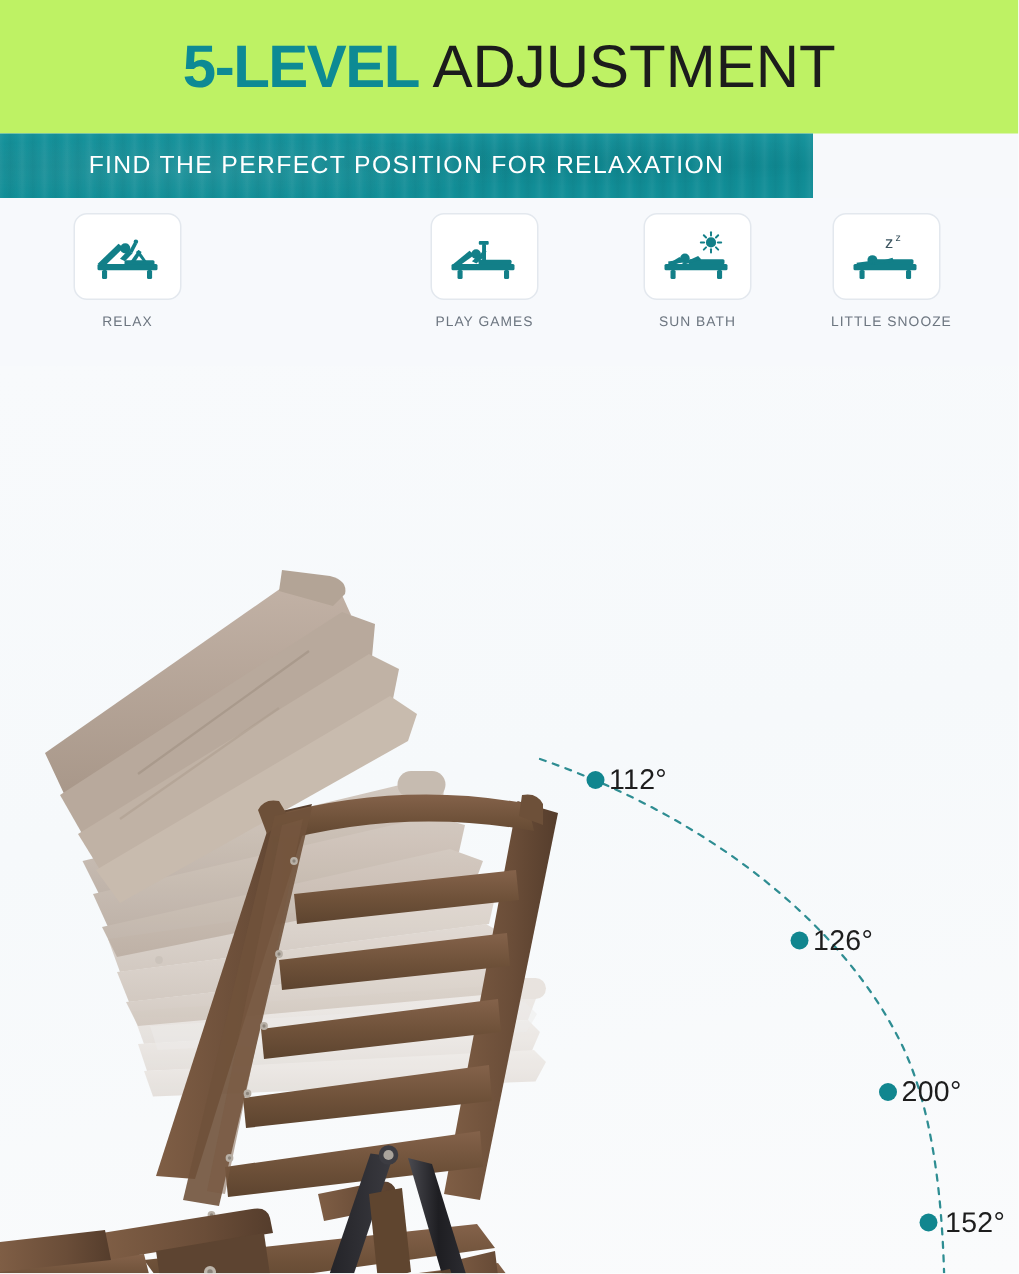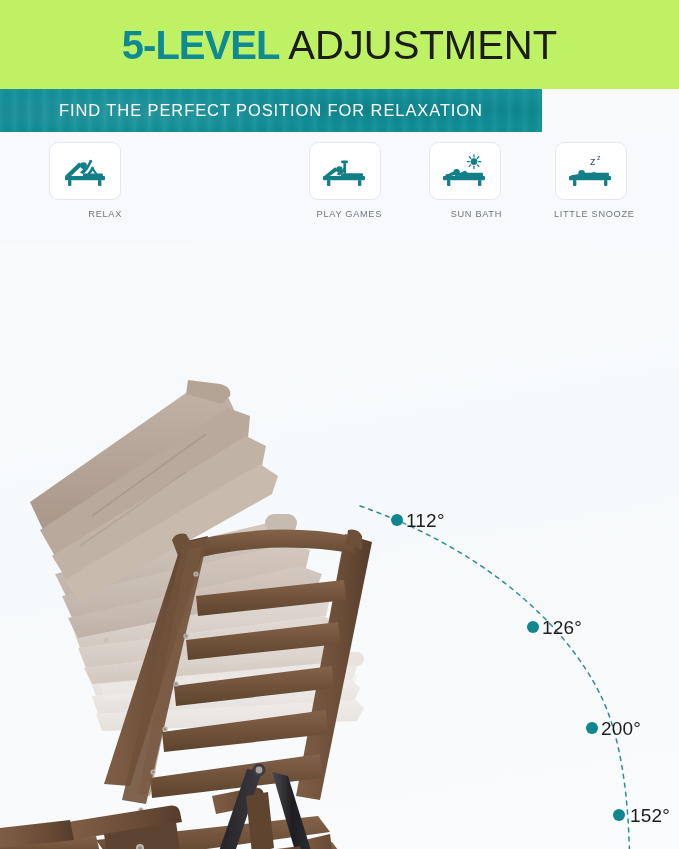--- a/index.html
+++ b/index.html
@@ -106,21 +106,20 @@
     justify-content: center;
     margin: 0 auto;
   }
   .icon-box svg { display: block; }
   .icon-label {
     margin-top: 9px;
     font-size: 9.2px;
     letter-spacing: 0.7px;
     color: #6d7680;
     white-space: nowrap;
-    text-align: right;
   }
 
   
   .scene {
     position: absolute;
     left: 0;
     top: 244px;
     width: 679px;
     height: 605px;
     background: linear-gradient(170deg, #f8fafc 0%, #f6f9fb 45%, #fafbfc 100%);
@@ -178,21 +177,21 @@
             <polygon points="33.4,14.6 38.8,22.3 36.5,22.3 31.6,16"></polygon>
 
             <circle cx="31.6" cy="9.2" r="1.5"></circle>
           </g>
         </svg>
       </div>
       <div class="icon-label">RELAX</div>
     </div>
 
 
-    <div class="icon-cell" style="left:308px;">
+    <div class="icon-cell" style="left:286px;">
       <div class="icon-box">
         <svg width="52" height="38" viewBox="0 0 52 38">
           <g fill="#127f88">
             <rect x="4" y="24" width="42" height="4.2" rx="1"></rect>
             <rect x="8" y="28" width="3.4" height="6" rx="1"></rect>
             <rect x="39" y="28" width="3.4" height="6" rx="1"></rect>
 
             <rect x="22" y="21.2" width="22" height="3.2" rx="1"></rect>
 
             <polygon points="5,24.2 16,15.2 19.2,18 8.4,25.8"></polygon>

